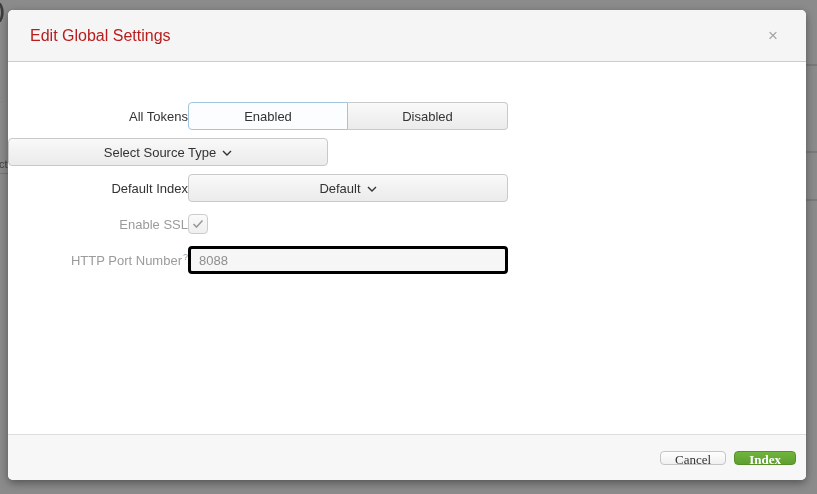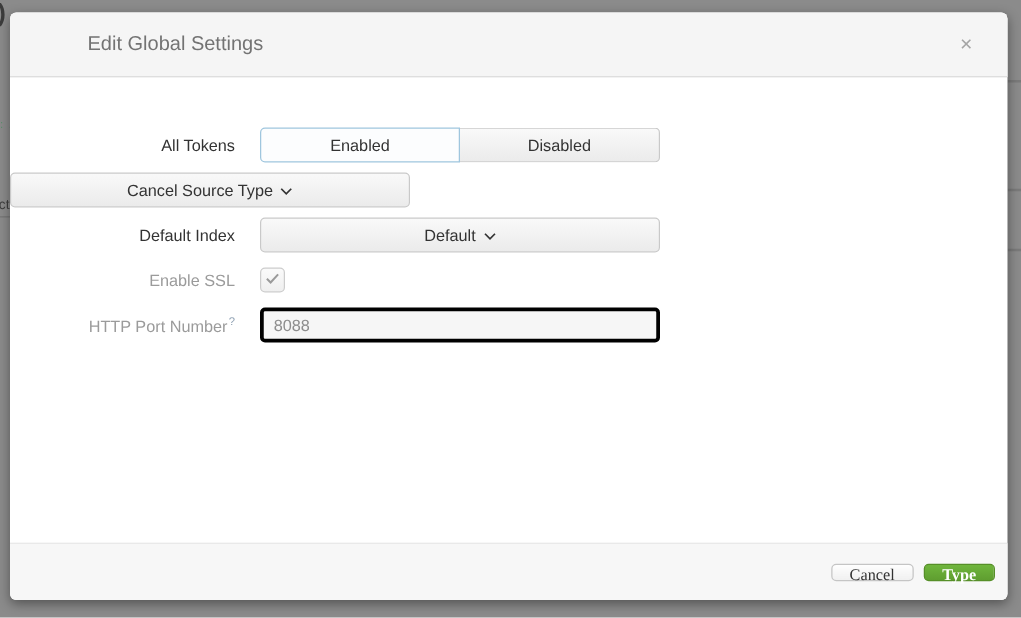--- a/index.html
+++ b/index.html
@@ -27,30 +27,30 @@
     box-shadow:0 3px 9px rgba(0,0,0,0.4);
     display:flex; flex-direction:column;
   }
   .modal-header {
     height:52px; flex:0 0 52px;
     background:#f5f5f5; border-bottom:1px solid #cccccc;
     border-radius:5px 5px 0 0;
     display:flex; align-items:center; justify-content:space-between;
     padding:0 24px 0 22px;
   }
-  .modal-title { font-size:16px; font-weight:500; color:#737373;margin-left:40px; }
+  .modal-title { font-size:16px; font-weight:500; color:#b91c1c; }
   .close-x {
     font-size:17px; color:#a5a5a5; cursor:pointer; line-height:1;
     padding:2px 4px;
   }
   .modal-body { flex:1 1 auto; padding-top:40px; }
 
   .form-row { display:flex; align-items:center; height:28px; margin-bottom:8px; }
   .form-label {
-    width:180px; flex:0 0 180px; margin-right:20px;
+    width:180px; flex:0 0 180px; 
     text-align:right; font-size:13px; color:#333333;
   }
   .form-label.disabled { color:#9b9b9b; }
   .form-label sup { font-size:9px; color:#8fa1b3; margin-left:1px; }
 
   .control { width:320px; }
 
   
   .btn-group { display:flex; width:320px; height:28px;justify-content:flex-end; }
   .seg {
@@ -143,21 +143,21 @@
         <div class="btn-group">
           <button class="seg active">Enabled</button>
           <button class="seg right">Disabled</button>
         </div>
       </div>
     </div>
 
     <div class="form-row">
       <div class="control">
         <button class="dd-btn">
-          <span>Cancel Source Type</span>
+          <span>Select Source Type</span>
           <span class="caret">
             <svg width="10" height="6" viewBox="0 0 10 6">
                 <path d="M1 1 L5 5 L9 1" stroke="#333333" stroke-width="1.4" fill="none"></path>
               </svg>
           </span>
         </button>
       </div>
     </div>
 
     <div class="form-row">
@@ -191,16 +191,16 @@
       <label class="form-label disabled"><span>HTTP Port Number</span><sup>?</sup></label>
       <div class="control">
         <input class="text-input" type="text" disabled="" value="8088" style="">
       </div>
     </div>
 
   </div>
 
   <div class="modal-footer">
     <button class="btn btn-cancel">Cancel</button>
-    <button class="btn btn-save">Type</button>
+    <button class="btn btn-save">Index</button>
   </div>
 
 </div>
 
 </body></html>

